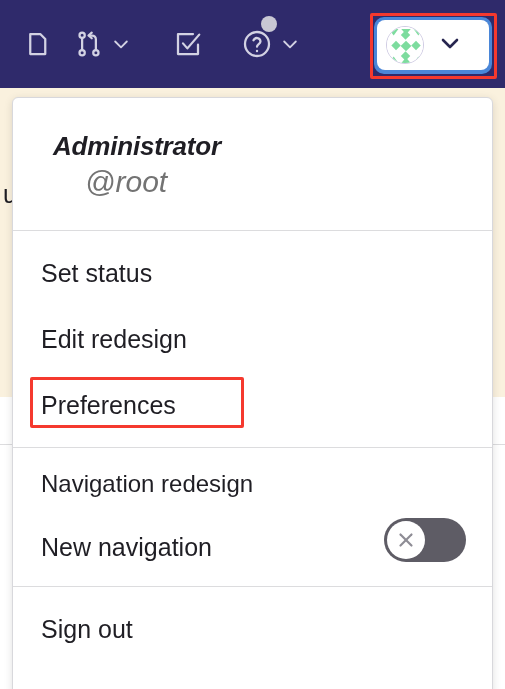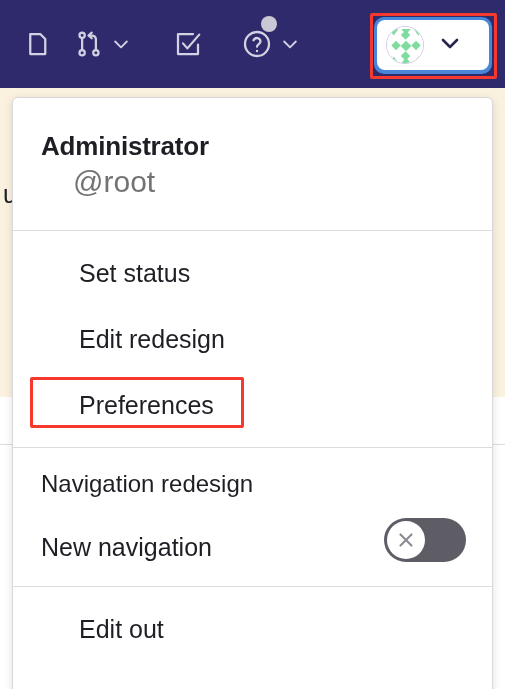--- a/index.html
+++ b/index.html
@@ -162,21 +162,22 @@
   }
 
   .dd-section { position: relative; }
   .dd-sep {
     height: 1px;
     background: #dcdcde;
     width: 100%;
   }
 
   .dd-header {
-    padding: 33px 28px 29px 28px;
+    padding: 33px 28px 29px 40px;
+    font-style: italic;
   }
   .dd-name {
     font-size: 26px;
     font-weight: bold;
     color: #1f1e24;
     line-height: 1.22;
     letter-spacing: -0.2px;
   }
   .dd-handle {
     font-size: 30px;
@@ -184,21 +185,20 @@
     line-height: 1.28;
     margin-left: 32px;
   }
 
   .dd-item {
     padding: 18px 28px;
     font-size: 25px;
     color: #1f1e24;
     line-height: 1.2;
     cursor: pointer;
-    margin-left: 38px;
   }
   .dd-item-group { padding: 9px 0; }
 
   .dd-heading {
     padding: 22px 28px 8px 28px;
     font-size: 24px;
     font-weight: normal;
     color: #1f1e24;
   }
 
@@ -375,21 +375,21 @@
               </svg>
             </span>
           </span>
         </span>
       </div>
     </div>
 
     <div class="dd-sep"></div>
 
     <div class="dd-item-group">
-      <div class="dd-item">Edit out</div>
+      <div class="dd-item">Sign out</div>
     </div>
 
   </div>
 
   <div class="anno-avatar"></div>
   <div class="anno-pref"></div>
 
 </div>
 
 </body></html>

